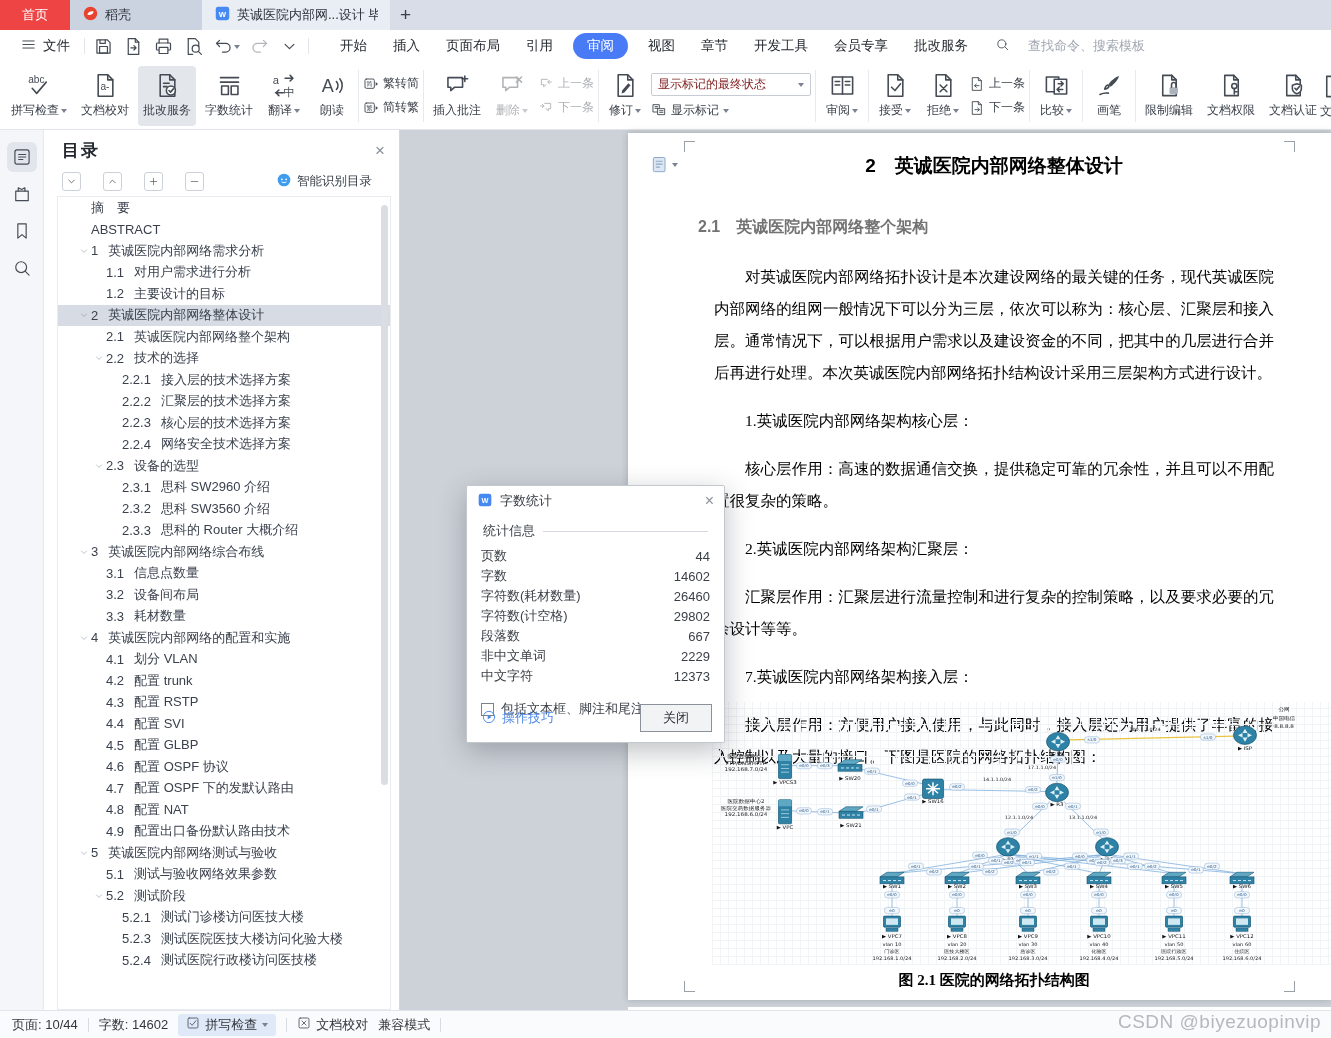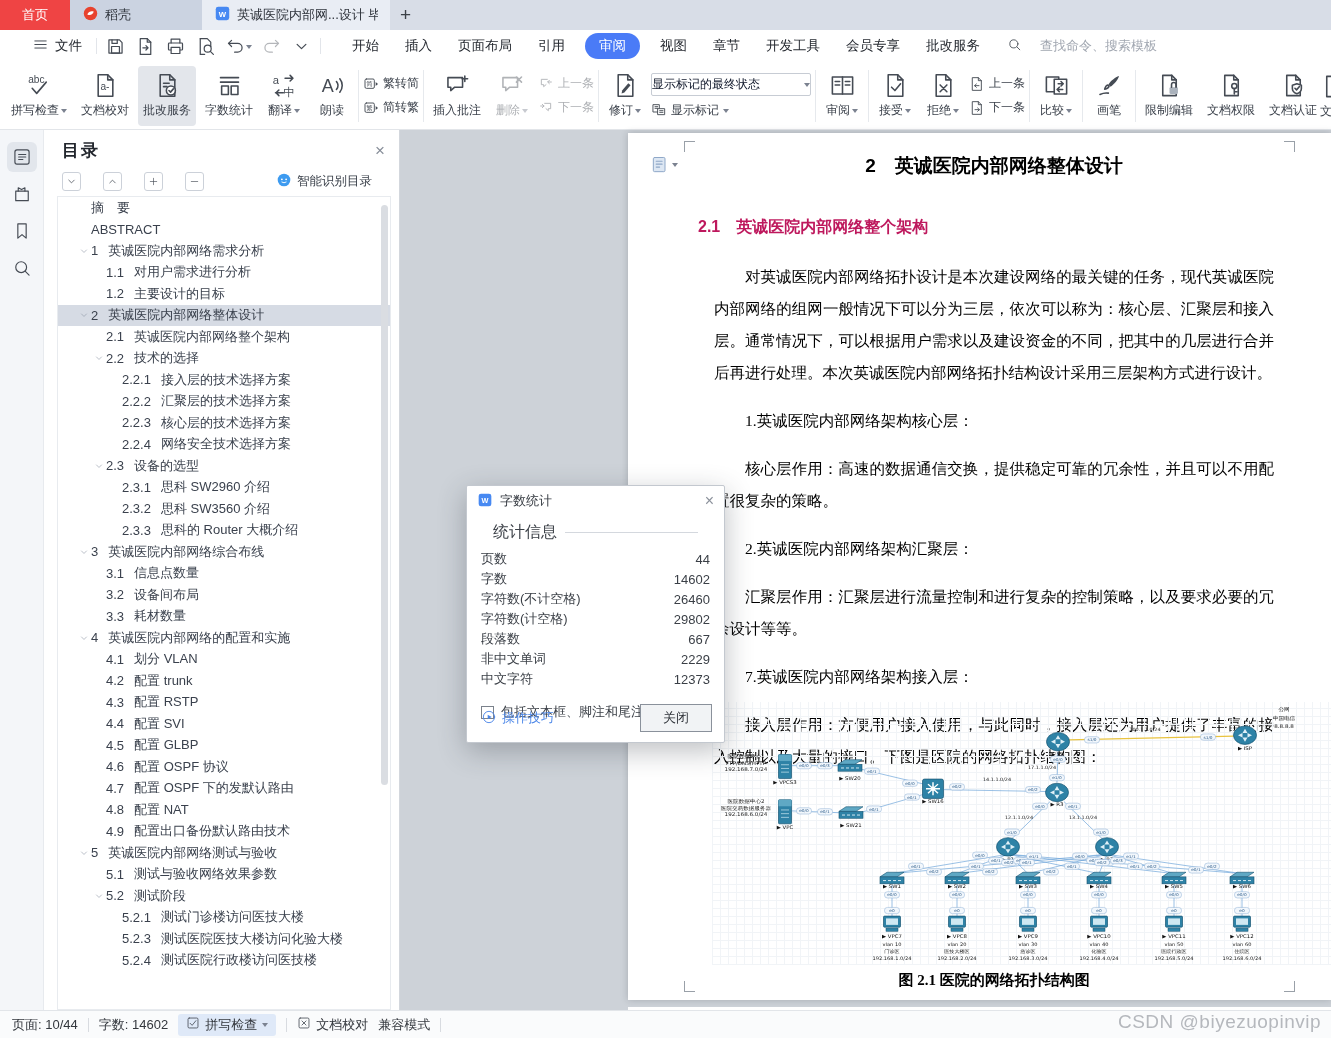--- a/index.html
+++ b/index.html
@@ -8,41 +8,41 @@
 #app{position:relative;width:1331px;height:1038px;overflow:hidden;background:#fff}
 
 .tabbar{position:absolute;top:0;left:0;right:0;height:30px;background:#d8dde7;display:flex;align-items:stretch}
 .tab{display:flex;align-items:center;gap:6px;font-size:13px;color:#2f343c;padding:0 12px;white-space:nowrap}
 .tab-home{background:#ef4444;color:#fff;width:70px;justify-content:center}
 .tab-docer{background:#cbd3e1;width:132px}
 .tab-doc{background:#e9edf4;width:188px;overflow:hidden}
 .tab-doc .tt{overflow:hidden;white-space:nowrap}
 .tab-add{display:flex;align-items:center;font-size:19px;color:#3c4148;padding:0 10px}
 
-.menubar{position:absolute;top:30px;left:0;right:0;height:32px;background:#fff;display:flex;align-items:center;padding:0 26px}
+.menubar{position:absolute;top:30px;left:0;right:0;height:32px;background:#fff;display:flex;align-items:center;padding:0 14px}
 .file-btn{display:flex;align-items:center;gap:6px;font-size:13.5px;color:#262a31;padding:0 6px}
 .vdiv{width:1px;height:16px;background:#e2e5ea;margin:0 8px}
 .qat{display:flex;align-items:center;gap:9px}
 .qbtn{display:flex;align-items:center}
 .qbtn.dis{opacity:.4}
 .menus{display:flex;align-items:center;margin-left:10px}
 .menu-item{font-size:13.5px;color:#262a31;margin:0 13px;white-space:nowrap}
 .menu-item.active{background:#4a7bf7;color:#fff;border-radius:14px;padding:4px 14px;margin:0 7px}
 .cmdsearch{display:flex;align-items:center;gap:18px;margin-left:14px;font-size:13px;color:#a0a6b0;white-space:nowrap}
 
 .ribbon{position:absolute;top:62px;left:0;right:0;height:68px;background:#fff;border-bottom:1px solid #e2e5e9;display:flex;align-items:center;padding:0 6px;column-gap:4px}
 .rb-big{display:flex;flex-direction:column;align-items:center;justify-content:center;height:60px;padding:2px 5px;border-radius:4px;min-width:44px;flex:none}
 .rb-big .lbl{font-size:12px;color:#3a404a;display:flex;align-items:center;gap:2px;white-space:nowrap;margin-top:3px}
 .rb-big.active{background:#e3e6eb}
 .dis{opacity:.42}
 .rb-stack{display:flex;flex-direction:column;justify-content:center;gap:7px;height:60px;flex:none}
 .rb-s{display:flex;align-items:center;gap:4px;font-size:12px;color:#3a404a;white-space:nowrap}
 .rb-div{width:1px;height:52px;background:#e6e9ed;flex:none}
 .mk-col{display:flex;flex-direction:column;justify-content:center;gap:6px;height:60px;flex:none}
-.mk-combo{width:160px;height:23px;border:1px solid #c7ccd4;border-radius:2px;display:flex;align-items:center;font-size:12px;color:#0f172a;padding:0 0;background:#fff}
+.mk-combo{width:160px;height:23px;border:1px solid #c7ccd4;border-radius:2px;display:flex;align-items:center;font-size:12px;color:#7f1d1d;padding:0 6px;background:#fff}
 .mk-combo .sp{flex:1;white-space:nowrap;overflow:hidden}
 .mk-show{display:flex;align-items:center;gap:4px;font-size:12px;color:#3a404a}
 .car{width:0;height:0;border:3.5px solid transparent;border-top:4.5px solid #7b8290;transform:translateY(2px)}
 .rb-cut{position:absolute;left:1320px;top:4px;width:60px;display:flex;flex-direction:column;align-items:flex-start;justify-content:center;height:60px}
 .rb-cut .lbl{font-size:12px;color:#3a404a;margin-top:3px}
 
 .main{position:absolute;top:130px;left:0;right:0;height:880px}
 .iconstrip{position:absolute;left:0;top:0;width:44px;height:100%;background:#f4f6f9;border-right:1px solid #e7eaee}
 .strip-btn{width:30px;height:30px;margin:7px auto;display:flex;align-items:center;justify-content:center;border-radius:6px}
 .strip-btn:first-child{margin-top:12px}
@@ -61,21 +61,21 @@
 .trow .arr{width:15px;flex:none;display:flex;justify-content:center;align-items:center}
 .trow .num{margin-right:10px;flex:none}
 .trow .num.tight{margin-right:5px}
 .lv0{padding-left:18px}.lv1{padding-left:33px}.lv2{padding-left:49px}
 .tscroll{position:absolute;right:2px;top:8px;width:7px;height:580px;background:#dadde2;border-radius:4px}
 
 .docarea{position:absolute;left:400px;top:0;right:0;height:100%;background:#cdd2d8}
 .page{position:absolute;left:228px;top:3px;width:703px;height:867px;background:#fff;box-shadow:0 0 7px rgba(30,35,45,.22)}
 .page2{position:absolute;left:228px;top:877px;width:703px;height:3px;background:#fff}
 .chapter{position:absolute;top:20px;left:70px;width:592px;text-align:center;font-size:19px;font-weight:bold;color:#000}
-.section{position:absolute;top:84px;left:70px;font-size:16px;font-weight:bold;color:#be185d}
+.section{position:absolute;top:84px;left:70px;font-size:16px;font-weight:bold;color:#737373}
 .paras{position:absolute;top:112px;left:70px;width:592px;font-family:"Liberation Serif","DejaVu Serif",serif;font-size:15.5px;line-height:32px;text-align:justify;color:#000}
 .paras p{text-indent:2em;margin:16px}
 .figure{position:absolute;left:84px;top:569px;width:619px;height:263px;background-image:repeating-linear-gradient(0deg,#f1f4f7 0 1px,transparent 1px 8px),repeating-linear-gradient(90deg,#f1f4f7 0 1px,transparent 1px 8px)}
 .figcap{position:absolute;top:838px;left:70px;width:592px;text-align:center;font-size:15px;font-weight:bold;font-family:"Liberation Serif","DejaVu Serif",serif;color:#000}
 .annot{position:absolute;left:22px;top:22px;display:flex;align-items:flex-start;gap:2px}
 .cm{position:absolute;width:11px;height:11px;border-color:#99a0a8}
 .cm.tl{left:56px;top:8px;border-left:1px solid #99a0a8;border-top:1px solid #99a0a8}
 .cm.tr{left:656px;top:8px;border-right:1px solid #99a0a8;border-top:1px solid #99a0a8}
 .cm.bl{left:56px;bottom:8px;border-left:1px solid #99a0a8;border-bottom:1px solid #99a0a8}
 .cm.br{left:656px;bottom:8px;border-right:1px solid #99a0a8;border-bottom:1px solid #99a0a8}
@@ -86,21 +86,21 @@
 .topo .pill{fill:#f2f7fc;stroke:#85abd3;stroke-width:.5}
 .topo .ptxt{font-size:4.3px;fill:#2f5e8c;text-anchor:middle}
 .topo .net{font-size:4.9px;fill:#222;text-anchor:middle}
 .topo .ft{font-size:5.6px;fill:#222;text-anchor:middle}
 .topo .nl{font-size:5.4px;fill:#111;text-anchor:middle}
 .topo .zn{font-size:5.1px;fill:#222;text-anchor:middle}
 
 .dialog{position:absolute;left:466px;top:485px;width:259px;height:258px;background:#fff;border:1px solid #c3c8cf;border-radius:2px;box-shadow:0 8px 28px rgba(50,55,65,.32);z-index:50}
 .dlg-head{height:30px;display:flex;align-items:center;padding:0 10px;gap:7px;font-size:13px;color:#363b42}
 .dlg-x{margin-left:auto;color:#8b919b;font-size:16px;line-height:1}
-.dlg-sec{display:flex;align-items:center;gap:8px;padding:6px 26px 4px;font-size:16px;color:#3a3f46}
+.dlg-sec{display:flex;align-items:center;gap:8px;padding:6px 16px 4px;font-size:13px;color:#3a3f46}
 .dlg-sec::after{content:"";flex:1;height:1px;background:#d4d8de}
 .wcrows{padding:2px 14px}
 .wcrow{display:flex;justify-content:space-between;align-items:center;font-size:13px;color:#3a3f46;height:20px}
 .dlg-cb{display:flex;align-items:center;gap:7px;padding:12px 14px 0;font-size:13px;color:#3a3f46}
 .cbbox{width:13px;height:13px;border:1px solid #7b828c;background:#fff;flex:none}
 .dlg-foot{position:absolute;bottom:10px;left:14px;right:12px;display:flex;align-items:center}
 .tips{display:flex;align-items:center;gap:5px;color:#4c87e8;font-size:13px}
 .btn-close{margin-left:auto;width:72px;height:28px;border:1px solid #8a919b;background:#f1f3f5;font-size:13px;color:#2e3238;display:flex;align-items:center;justify-content:center}
 
 .statusbar{position:absolute;bottom:0;left:0;right:0;height:28px;background:#fafbfc;border-top:1px solid #e2e5e9;display:flex;align-items:center;padding:0 12px;font-size:13px;color:#33373d;gap:10px}
@@ -1157,21 +1157,21 @@
     <div class="wcrows" id="wcrows">
         <div class="wcrow">
           <span>页数</span>
           <span>44</span>
         </div>
         <div class="wcrow">
           <span>字数</span>
           <span>14602</span>
         </div>
         <div class="wcrow">
-          <span>字符数(不计空格)</span>
+          <span>字符数(耗材数量)</span>
           <span>26460</span>
         </div>
         <div class="wcrow">
           <span>字符数(计空格)</span>
           <span>29802</span>
         </div>
         <div class="wcrow">
           <span>段落数</span>
           <span>667</span>
         </div>

